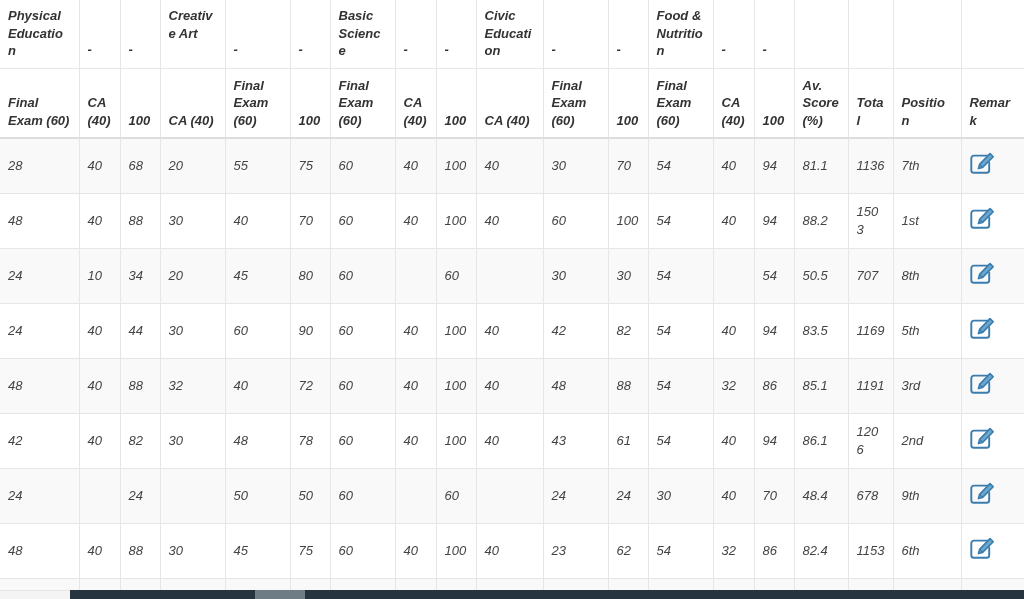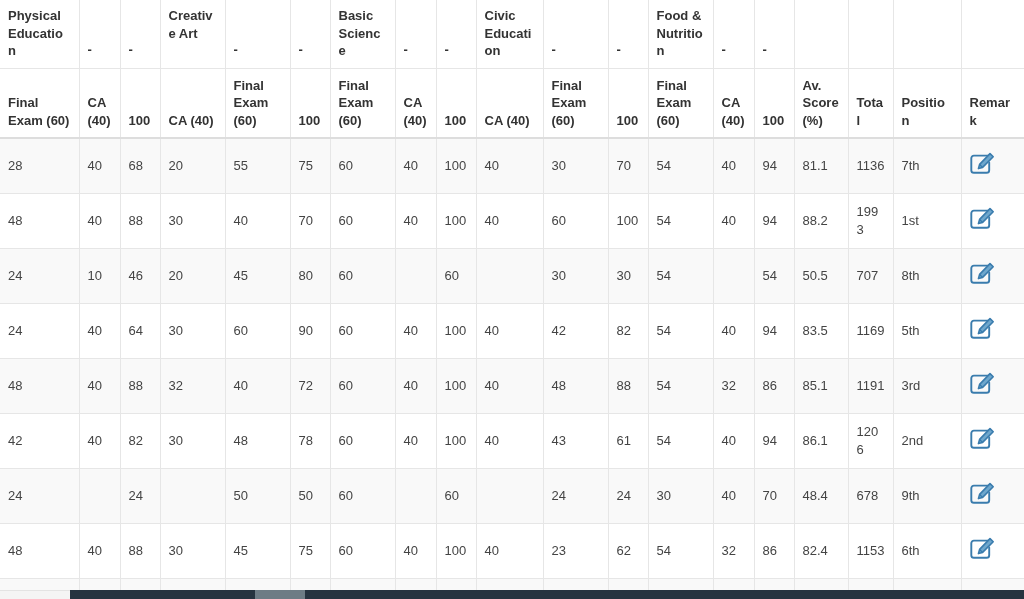--- a/index.html
+++ b/index.html
@@ -8,20 +8,21 @@
     width: 1024px; height: 599px;
     background: #ffffff;
     font-family: "Liberation Sans", sans-serif;
     overflow: hidden;
   }
   #app {
     position: relative;
     width: 1024px;
     height: 599px;
     background: #ffffff;
+    font-style: italic;
   }
   .table-viewport {
     position: absolute;
     left: 0; top: 0;
     width: 1024px;
     height: 590px;
     overflow: hidden;
     background: #ffffff;
   }
   table.results {
@@ -224,32 +225,32 @@
             <td>60</td>
             <td>40</td>
             <td>100</td>
             <td>40</td>
             <td>60</td>
             <td>100</td>
             <td>54</td>
             <td>40</td>
             <td>94</td>
             <td>88.2</td>
-            <td>1993</td>
+            <td>1503</td>
             <td>1st</td>
             <td><span class="edit-icon-btn"><svg width="26" height="26" viewBox="0 0 26 26" aria-hidden="true">
                   <path d="M18.2 4.6 L3.9 4.6 A2.6 2.6 0 0 0 1.3 7.2 L1.3 19.2 A2.6 2.6 0 0 0 3.9 21.8 L16.6 21.8 A2.6 2.6 0 0 0 19.2 19.2 L19.2 11.5" fill="none" stroke="#3a7cad" stroke-width="1.9" stroke-linecap="round"></path>
                   <path d="M20.0 2.6 L23.2 5.8 L12.6 16.4 L8.4 17.6 L9.6 13.4 Z" fill="#6ea7cd" stroke="#3a7cad" stroke-width="1.6" stroke-linejoin="round"></path>
                   <path d="M9.6 13.4 L12.6 16.4" fill="none" stroke="#3a7cad" stroke-width="1.4"></path>
                 </svg></span></td>
           </tr>
           <tr class="odd">
             <td>24</td>
             <td>10</td>
-            <td>46</td>
+            <td>34</td>
             <td>20</td>
             <td>45</td>
             <td>80</td>
             <td>60</td>
             <td></td>
             <td>60</td>
             <td></td>
             <td>30</td>
             <td>30</td>
             <td>54</td>
@@ -260,21 +261,21 @@
             <td>8th</td>
             <td><span class="edit-icon-btn"><svg width="26" height="26" viewBox="0 0 26 26" aria-hidden="true">
                   <path d="M18.2 4.6 L3.9 4.6 A2.6 2.6 0 0 0 1.3 7.2 L1.3 19.2 A2.6 2.6 0 0 0 3.9 21.8 L16.6 21.8 A2.6 2.6 0 0 0 19.2 19.2 L19.2 11.5" fill="none" stroke="#3a7cad" stroke-width="1.9" stroke-linecap="round"></path>
                   <path d="M20.0 2.6 L23.2 5.8 L12.6 16.4 L8.4 17.6 L9.6 13.4 Z" fill="#6ea7cd" stroke="#3a7cad" stroke-width="1.6" stroke-linejoin="round"></path>
                   <path d="M9.6 13.4 L12.6 16.4" fill="none" stroke="#3a7cad" stroke-width="1.4"></path>
                 </svg></span></td>
           </tr>
           <tr class="even">
             <td>24</td>
             <td>40</td>
-            <td>64</td>
+            <td>44</td>
             <td>30</td>
             <td>60</td>
             <td>90</td>
             <td>60</td>
             <td>40</td>
             <td>100</td>
             <td>40</td>
             <td>42</td>
             <td>82</td>
             <td>54</td>

